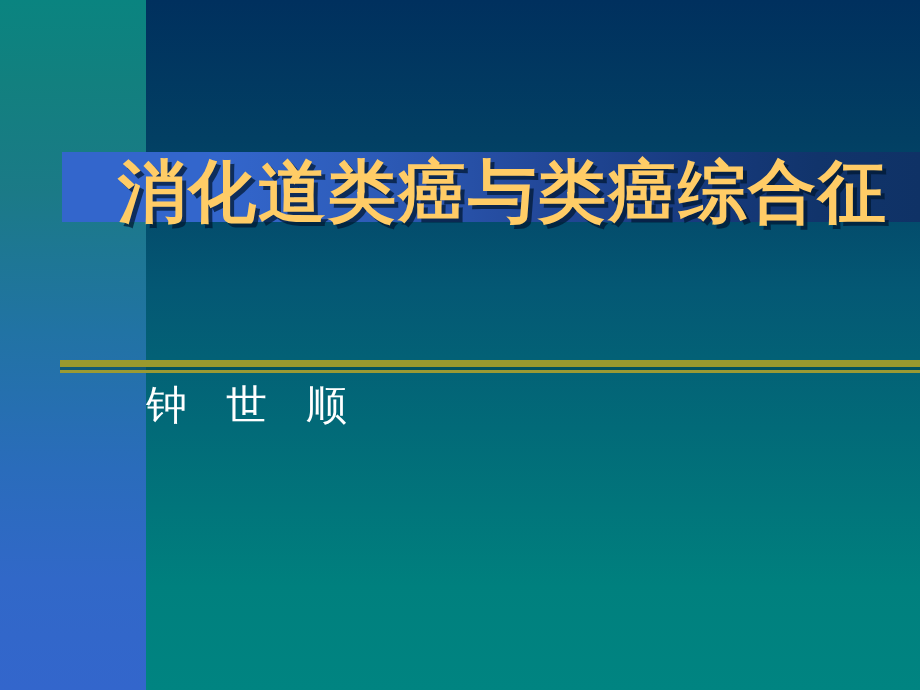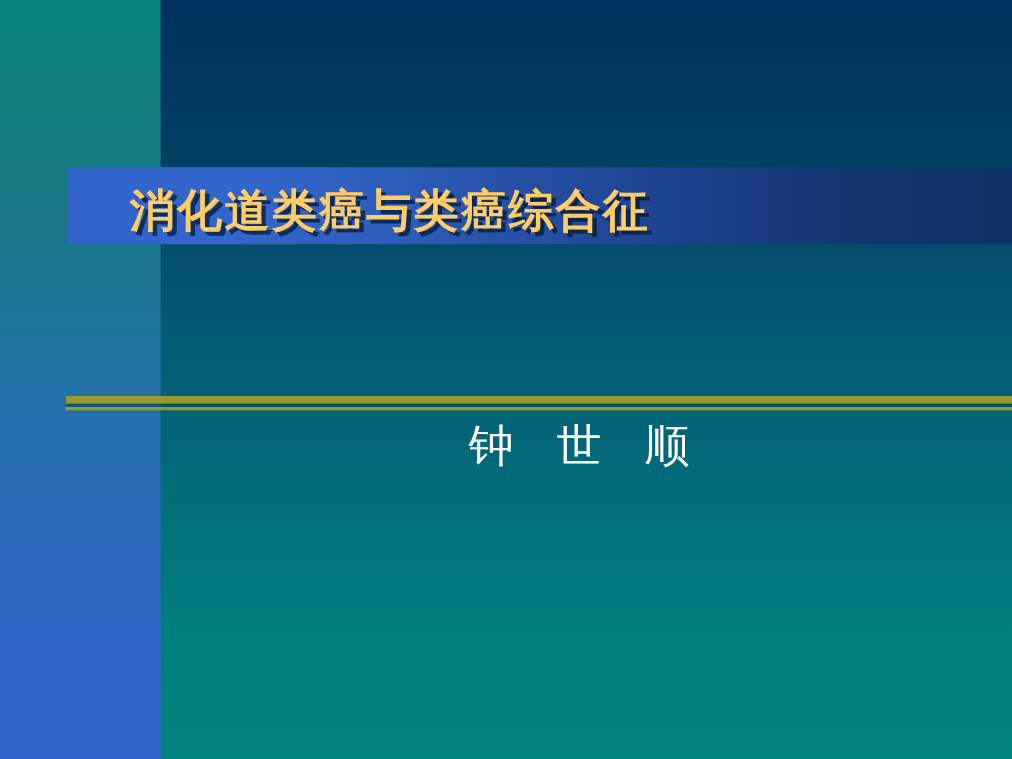--- a/index.html
+++ b/index.html
@@ -60,21 +60,21 @@
         #0f3266 100%);
   }
   #title-text {
     position: absolute;
     left: 118px;
     top: 150px;
     width: 760px;
     height: 82px;
     line-height: 82px;
     font-family: "DejaVu Serif", "Liberation Serif", serif;
-    font-size: 41px;
+    font-size: 68px;
     font-weight: bold;
     letter-spacing: 2px;
     color: #ffcc66;
     white-space: nowrap;
     text-shadow: 4px 4px 0 rgba(0, 24, 48, 0.72);
   }
   
   #rule-group {
     position: absolute;
     left: 60px;
@@ -104,21 +104,20 @@
     top: 10px;
     width: 860px;
     height: 3px;
     background: #9a9a33;
   }
   #subtitle-text {
     position: absolute;
     left: 146px;
     top: 378px;
     width: 774px;
-    text-align: center;
     font-family: "DejaVu Serif", "Liberation Serif", serif;
     font-size: 41px;
     letter-spacing: 13px;
     color: #ffffff;
     white-space: nowrap;
   }
 </style>
 </head>
 <body>
 

